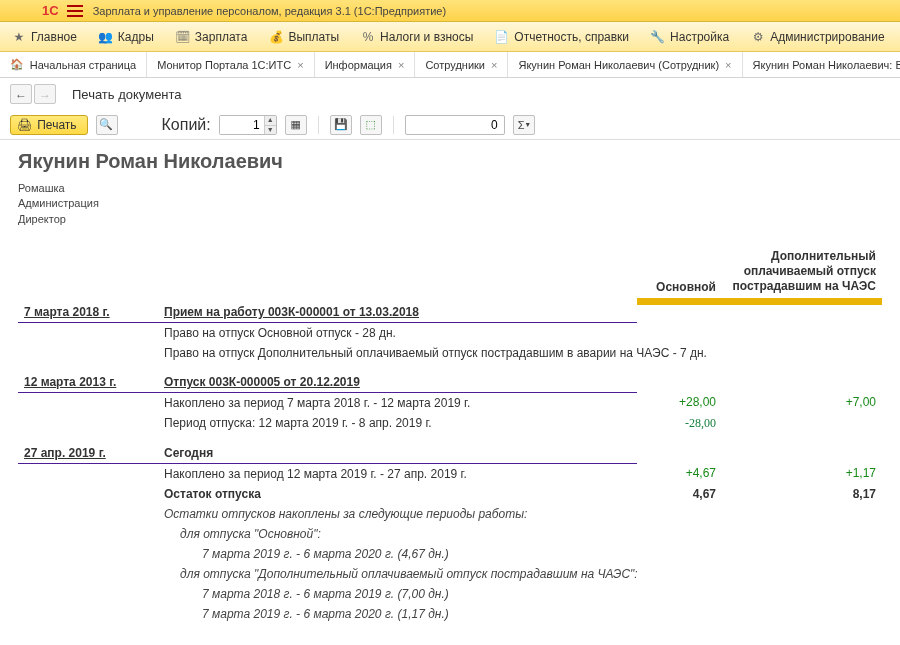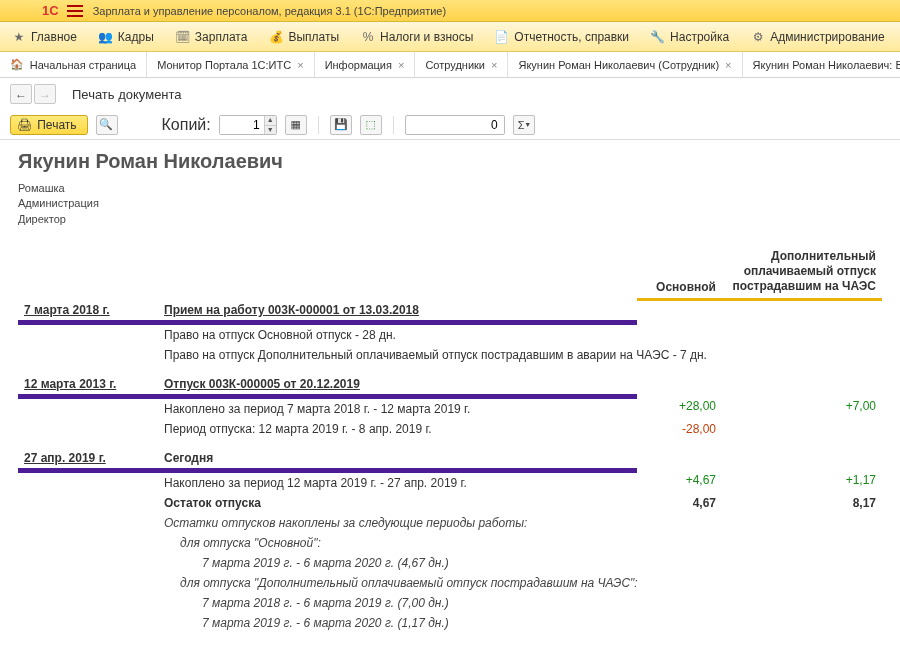--- a/index.html
+++ b/index.html
@@ -35,40 +35,40 @@
   .spin .spin-btns span { width:12px; height:9px; background:#eee; border-left:1px solid #ccc; font-size:7px; line-height:8px; text-align:center; cursor:pointer; color:#555; }
   .spin .spin-btns span + span { border-top:1px solid #ccc; }
   .tool-sep { width:1px; height:18px; background:#ddd; margin:0 3px; }
   .num-input { width:100px; height:20px; border:1px solid #bbb; border-radius:2px; text-align:right; padding:0 6px; font-size:12px; }
 
   .doc { padding:10px 18px 30px 18px; }
   .doc h2 { margin:0 0 8px 0; font-size:20px; font-weight:bold; color:#555; }
   .meta-line { font-size:11px; color:#444; line-height:1.4; }
 
   table.report { width:100%; border-collapse:collapse; margin-top:18px; font-size:12px; }
-  table.report th { text-align:right; font-weight:bold; vertical-align:bottom; padding:4px 6px; border-bottom:3px solid #eab308; }
+  table.report th { text-align:right; font-weight:bold; vertical-align:bottom; padding:4px 6px; border-bottom:7px solid #eab308; }
   table.report th.lefth { text-align:left; width:140px; border-bottom:none; }
   table.report th.spacer { border-bottom:none; }
   table.report th.col-main { width:85px; }
   table.report th.col-extra { width:160px; }
   .extra-hdr { display:block; text-align:right; line-height:1.25; }
 
   td { vertical-align:top; padding:3px 6px; }
   td.datecol { width:140px; font-weight:bold; }
   td.ul { text-decoration:underline; }
   td.num { text-align:right; white-space:nowrap; }
   .pos { color:#178a17; }
-  .neg { color:#c2410c; }
+  .neg { color:#15803d;font-family:Liberation Serif, serif; }
   .section-title { font-weight:bold; text-decoration:underline; }
   .bold { font-weight:bold; }
   .italic { font-style:italic; color:#444; }
   .indent1 { padding-left:22px; }
   .indent2 { padding-left:44px; }
   .row-sep td { padding-top:12px; }
-  .under-row td.datecol, .under-row td.title-cell { border-bottom:5px solid #4c1d95; }
+  .under-row td.datecol, .under-row td.title-cell { border-bottom:1px solid #4c1d95; }
 
 </style>
 </head>
 <body>
 
 <div class="titlebar">
   <span class="logo">1C</span>
   <span class="burger">
       <span></span>
       <span></span>

